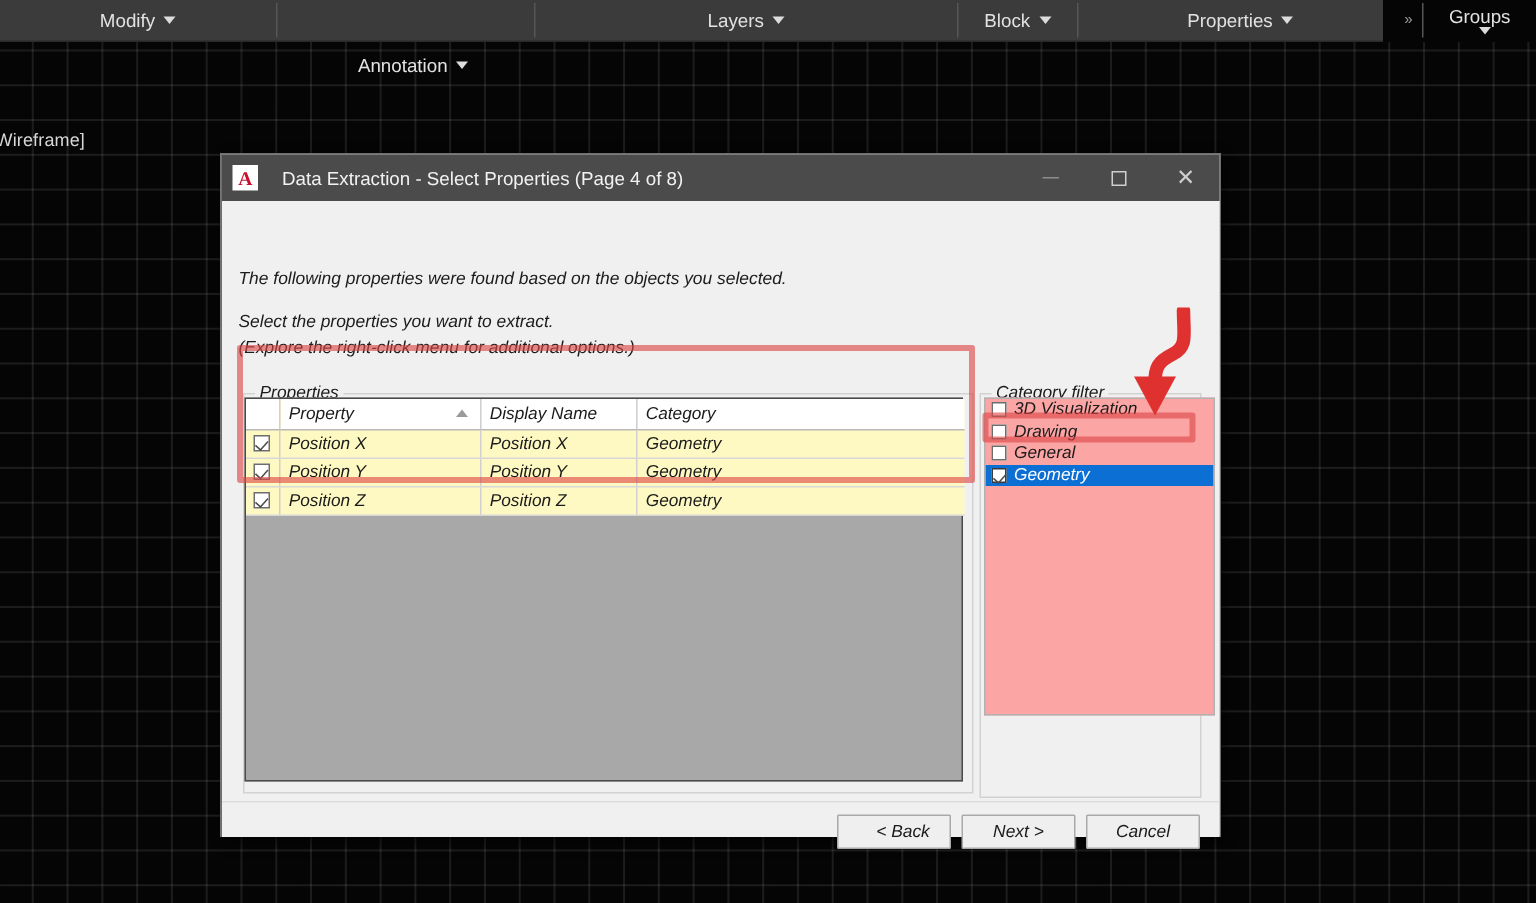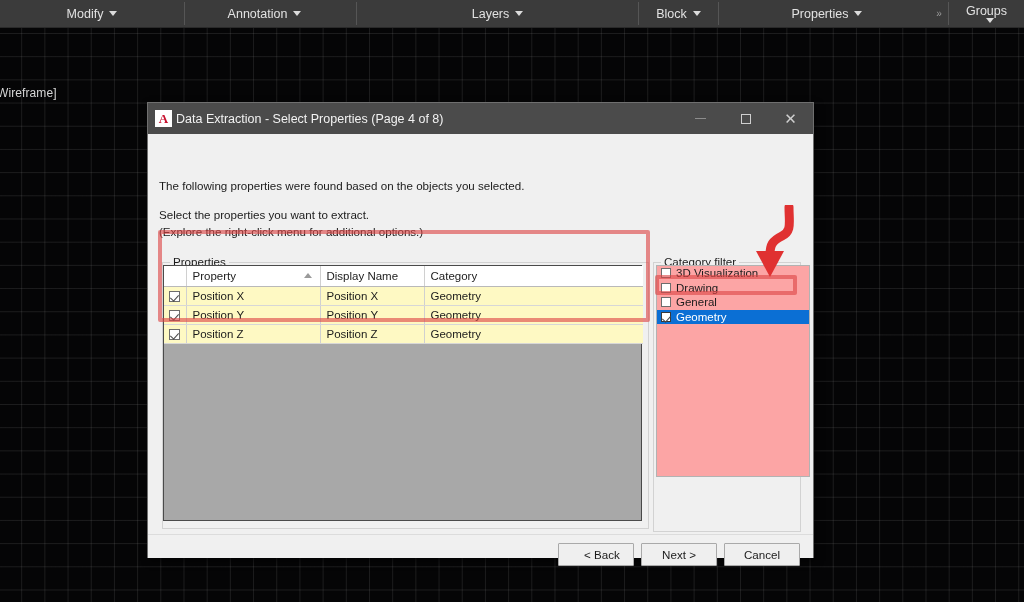--- a/index.html
+++ b/index.html
@@ -34,21 +34,21 @@
     color: #d7d7d7;
     font-size: 12px;
     letter-spacing: .1px;
     white-space: nowrap;
   }
 
   
   .toolbar {
     position: absolute;
     left: 0; top: 0;
-    width: 1024px; height: 28px;
+    width: 922px; height: 28px;
     background: #3b3b3b;
     border-bottom: 1px solid #2a2a2a;
     box-sizing: border-box;
   }
   .tb-item {
     position: absolute;
     top: 0; height: 27px;
     display: flex;
     align-items: center;
     justify-content: center;
@@ -102,21 +102,21 @@
     background: #ffffff;
     color: #c8102e;
     font-size: 13px;
     font-weight: bold;
     line-height: 17px;
     text-align: center;
     font-family: "Liberation Serif", serif;
     flex: 0 0 auto;
   }
   .title-text {
-    margin-left: 4px;
+    margin-left: 16px;
     color: #f2f2f2;
     font-size: 12.5px;
     white-space: nowrap;
   }
   .win-btns {
     position: absolute;
     right: 0; top: 0;
     height: 31px;
     display: flex;
     align-items: center;
@@ -128,20 +128,21 @@
   }
   .win-btn.min { color: #8d8d8d; }
   .glyph-min { display:block; width: 11px; height: 1px; background: currentColor; }
   .glyph-max { display:block; width: 10px; height: 10px; border: 1.4px solid currentColor; box-sizing: border-box; }
   .glyph-close { display:block; font-size: 15px; line-height: 15px; }
 
   .dlg-body {
     position: relative;
     height: 424px;
     background: #f0f0f0;
+    font-style: italic;
   }
 
   .instr {
     position: absolute;
     color: #1b1b1b;
     font-size: 11.6px;
     white-space: nowrap;
   }
   .instr.l1 { left: 11px; top: 45px; }
   .instr.l2 { left: 11px; top: 74px; }
@@ -305,21 +306,21 @@
 
   </div>
 
   <div class="toolbar">
     <div class="tb-item" style="left:0px; width:184px;">
       <span>Modify</span>
       <span class="caret"></span>
     </div>
     <div class="tb-div" style="left:184px;"></div>
 
-    <div class="tb-item" style="left:179px; width:171px;">
+    <div class="tb-item" style="left:190px; width:171px;margin-top:30px;">
       <span>Annotation</span>
       <span class="caret"></span>
     </div>
     <div class="tb-div" style="left:356px;"></div>
 
     <div class="tb-item" style="left:357px; width:281px;">
       <span>Layers</span>
       <span class="caret"></span>
     </div>
     <div class="tb-div" style="left:638px;"></div>

